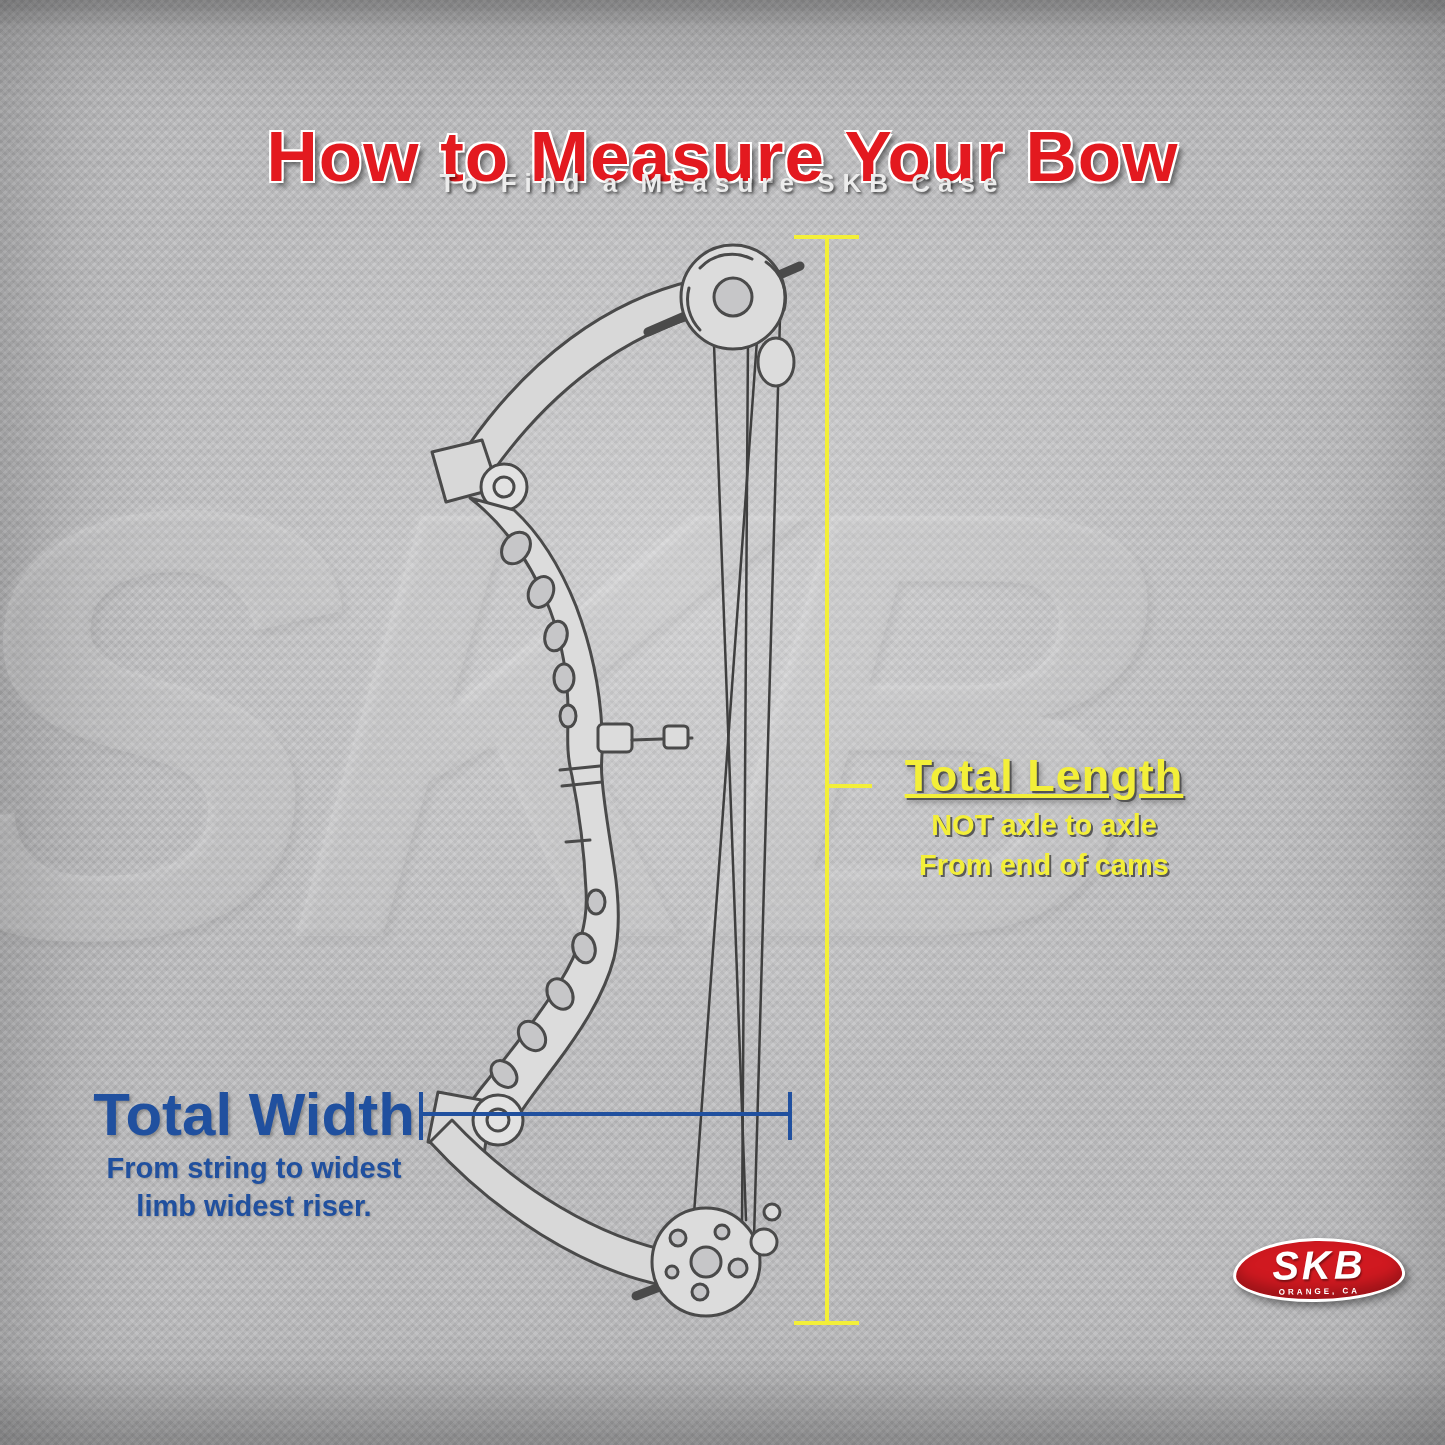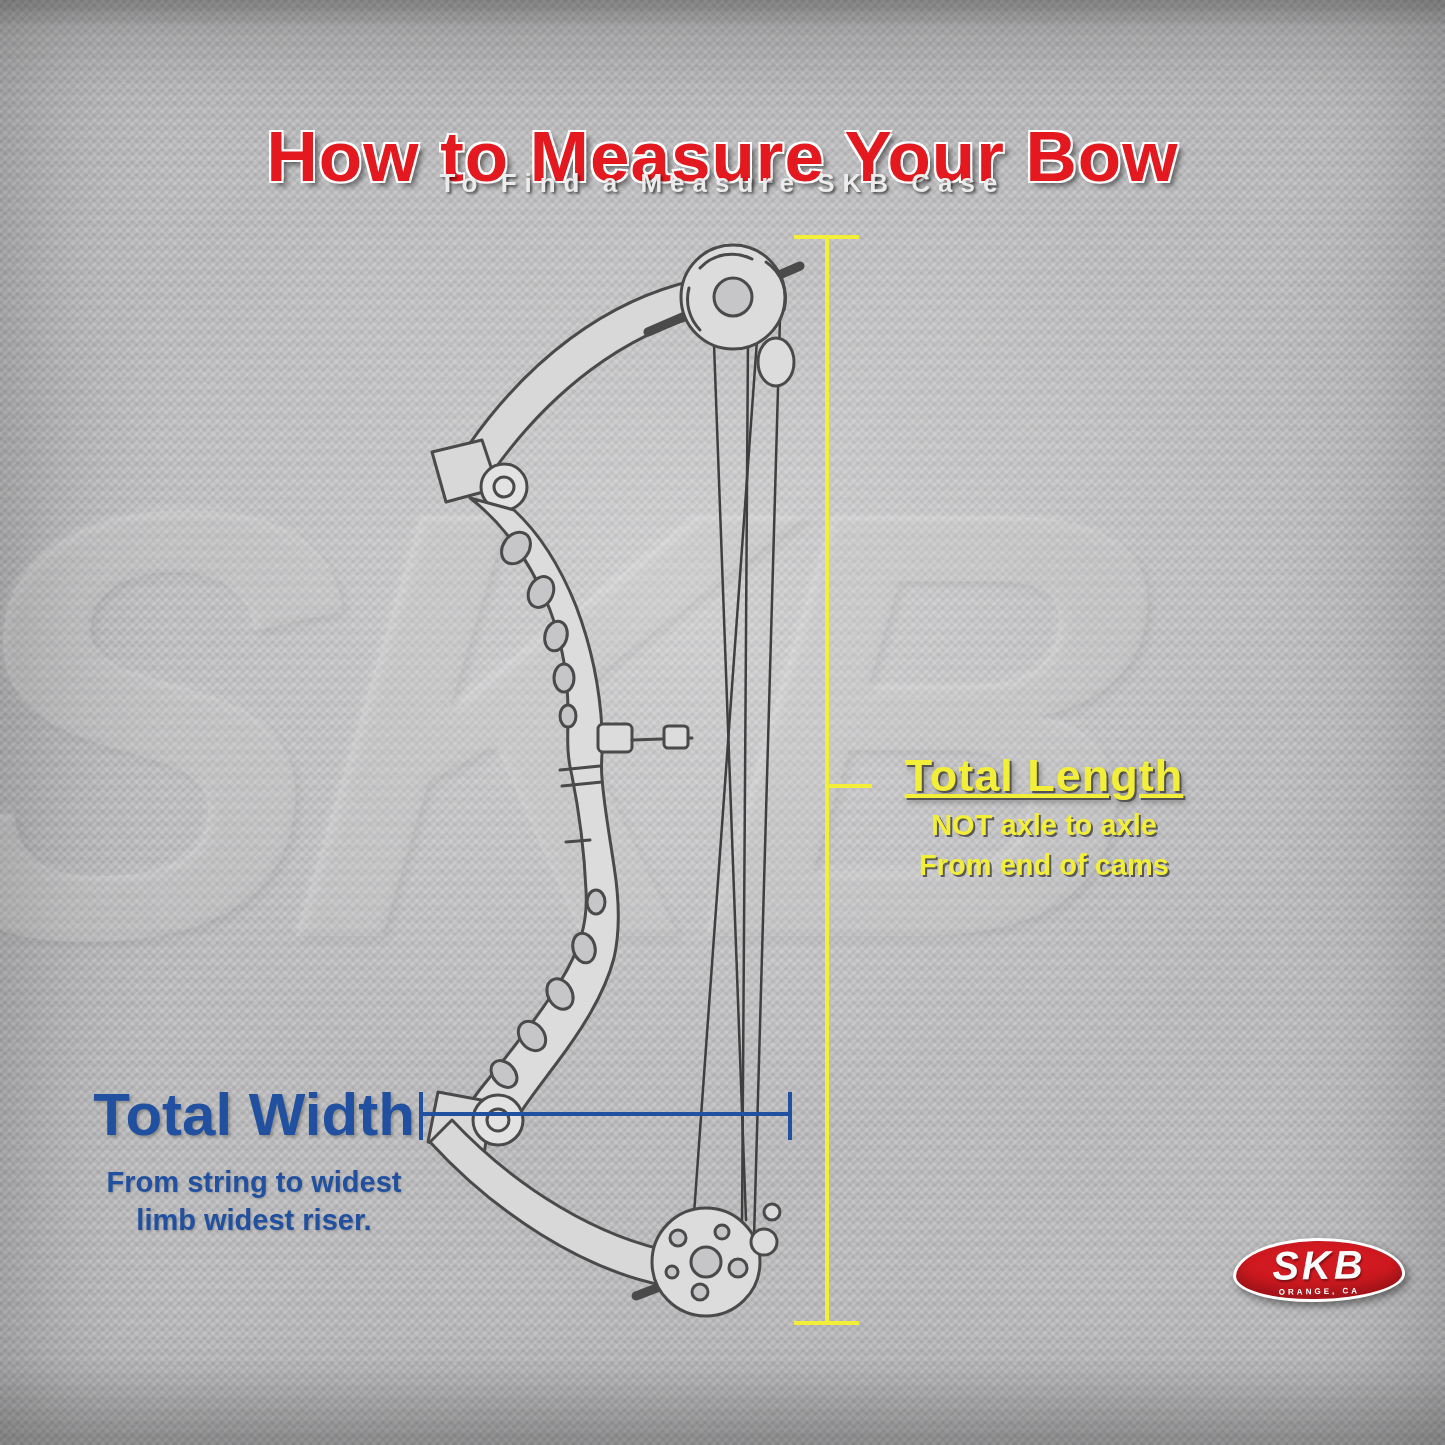--- a/index.html
+++ b/index.html
@@ -104,21 +104,21 @@
     left: 70px; top: 1080px;
     width: 368px;
     text-align: center;
     color: #20509f;
   }
   .width-heading {
     font-size: 60px;
     font-weight: bold;
     text-shadow: 2px 2px 3px rgba(70,70,70,.40);
   }
-  .width-lines { margin-top: 14px; }
+  .width-lines { }
   .width-line {
     font-size: 29px;
     font-weight: bold;
     line-height: 1.32;
     text-shadow: 1px 1px 2px rgba(70,70,70,.35);
   }
 
   
   .logo {
     position: absolute;

